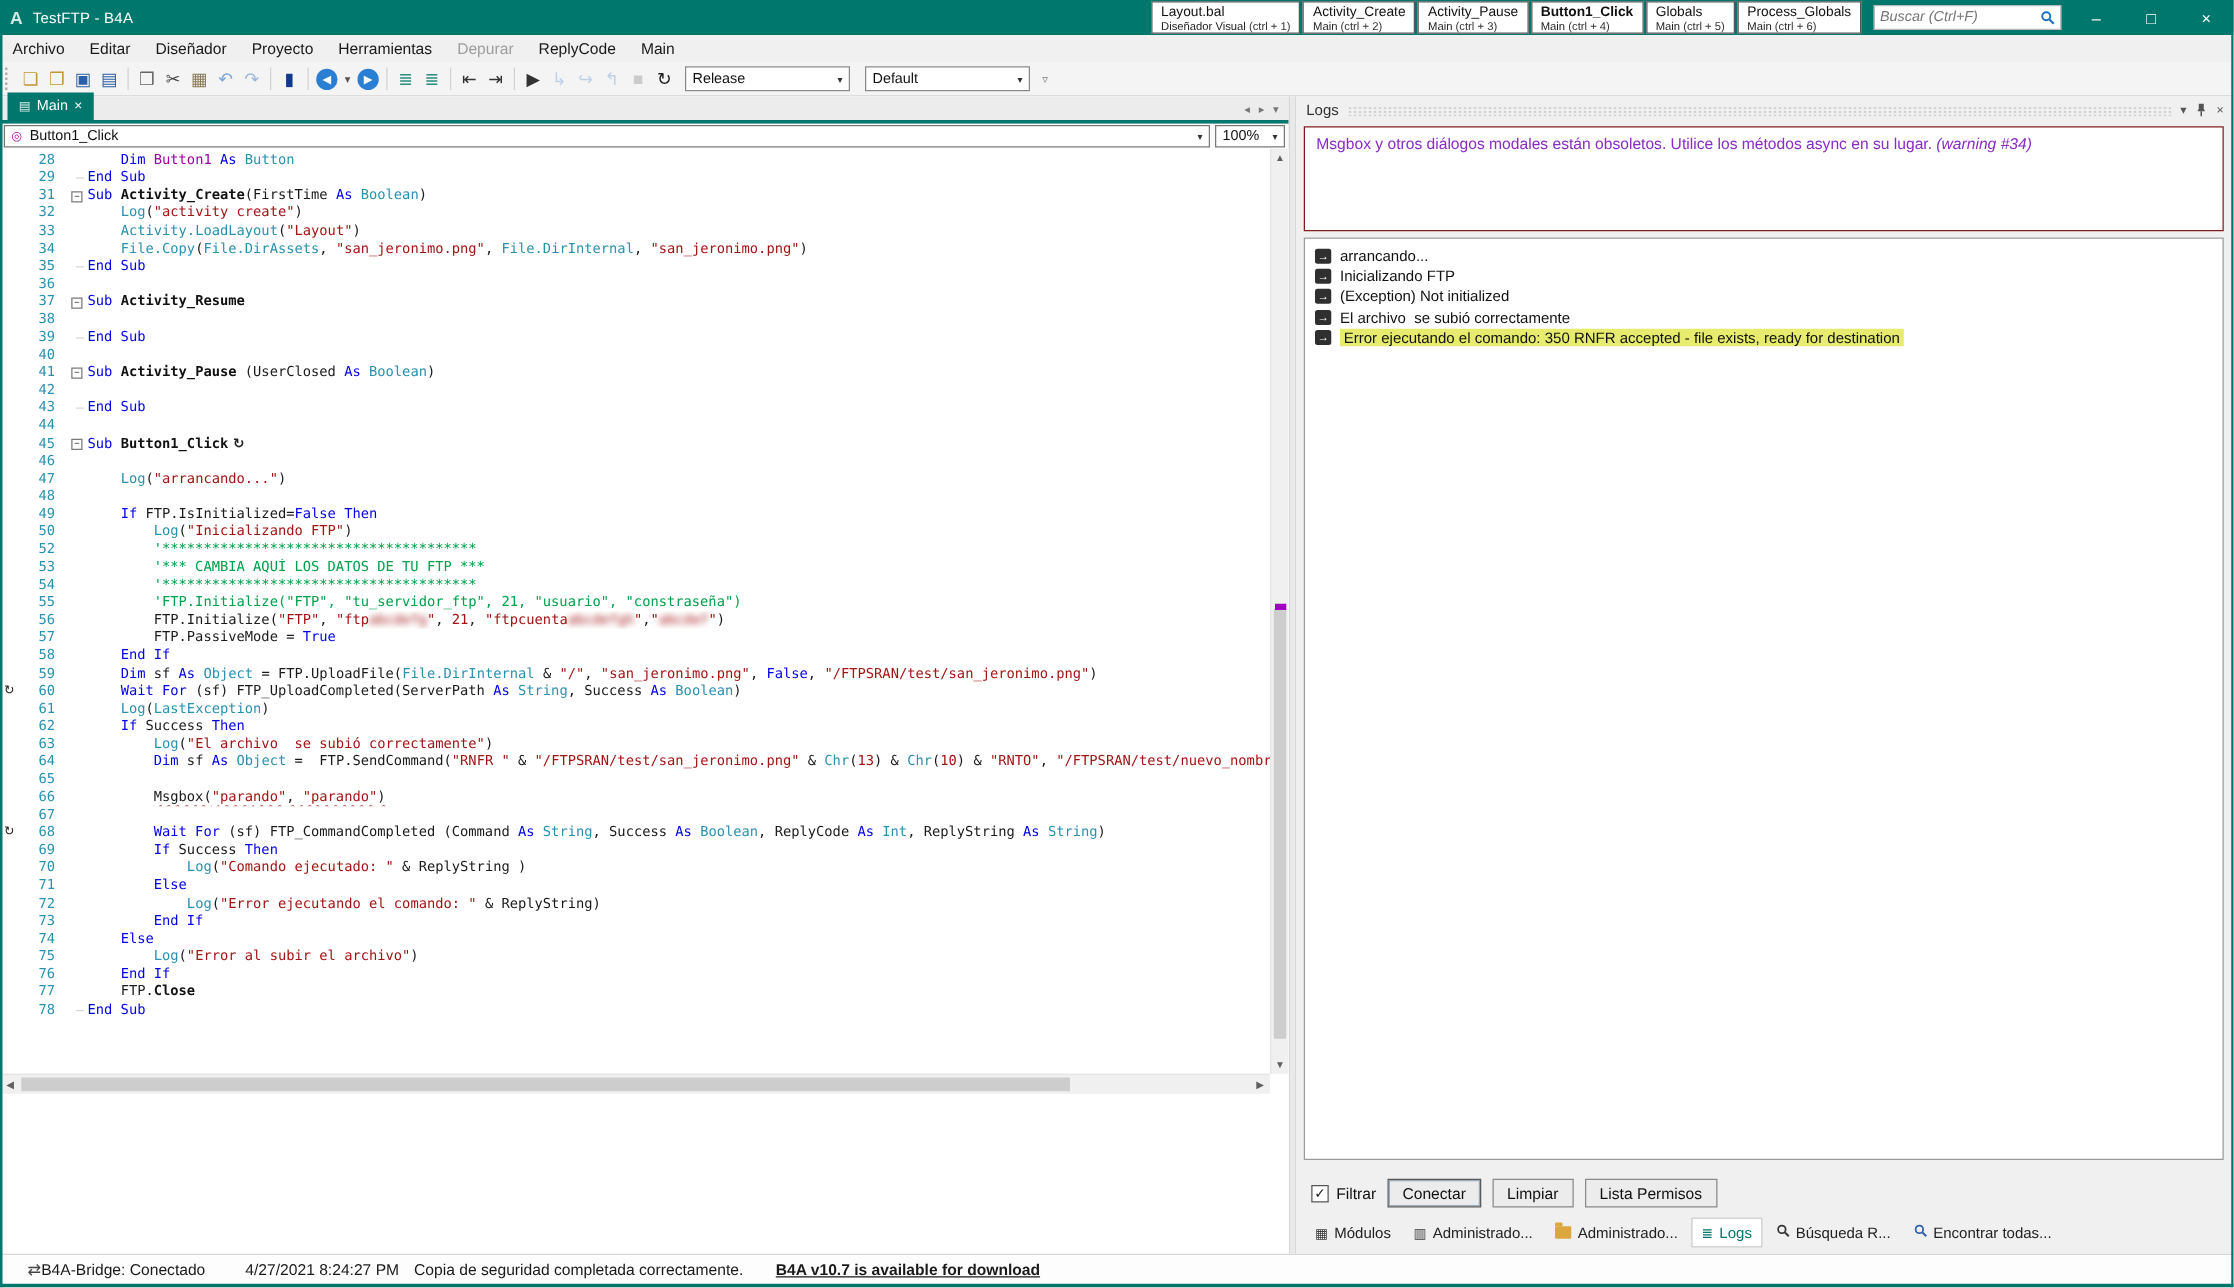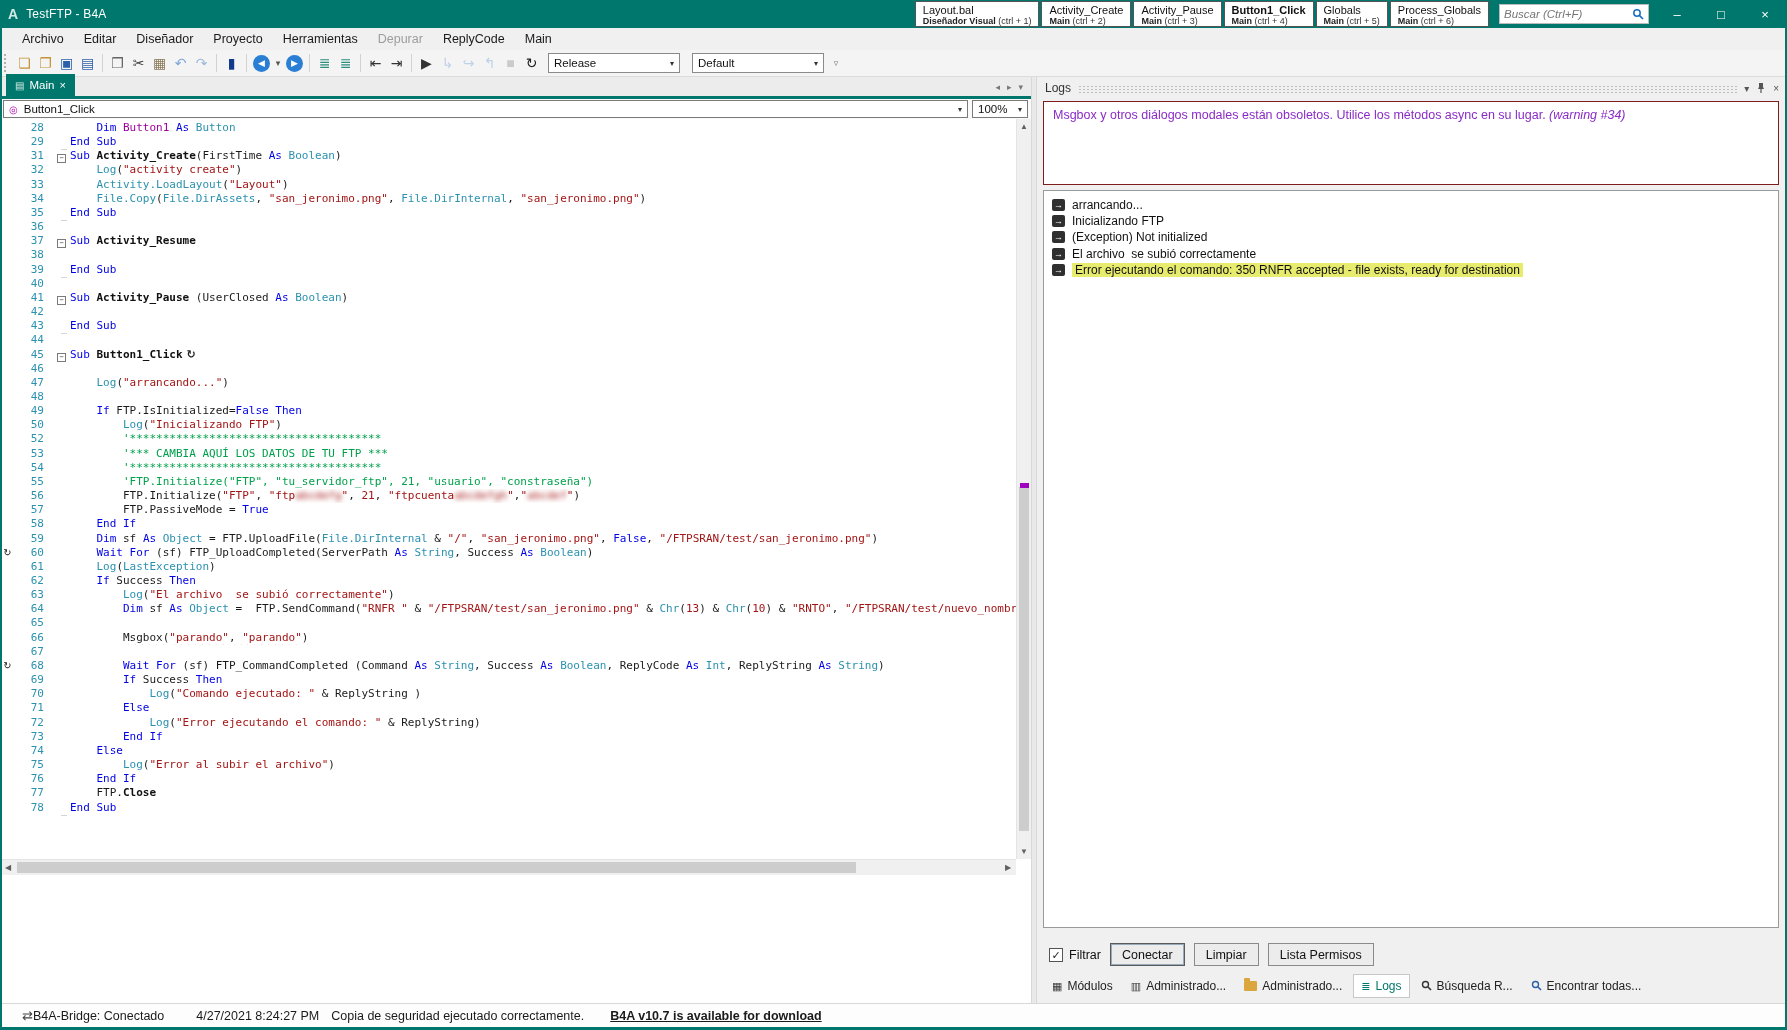--- a/index.html
+++ b/index.html
@@ -10,29 +10,29 @@
 
   
   .titlebar{height:28px;background:#00776C;display:flex;align-items:center;color:#fff;padding-left:8px}
   .applogo{font-weight:bold;font-size:14px;color:#cfe9e4;margin-right:8px}
   .apptitle{font-size:12px;letter-spacing:.2px}
   #qtabs{display:flex;gap:2px;margin-left:auto;height:26px;align-items:stretch}
   .qtab{background:#fff;color:#111;border:1px solid #555;padding:1px 7px 0;display:flex;flex-direction:column;justify-content:center;cursor:default}
   .qtab .qt-title{font-size:11px;line-height:12px}
   .qtab.active .qt-title{font-weight:bold}
   .qt-sub{font-size:9px;line-height:10px;color:#222;white-space:nowrap}
-  .qt-name{font-weight:bold}
+  .qt-name{font-weight:normal}
   .qt-key{color:#333}
   .searchbox{width:150px;height:20px;background:#fff;border:1px solid #bbb;display:flex;align-items:center;margin:0 6px 0 10px;padding:0 4px}
   .searchbox input{flex:1;border:0;outline:0;font-size:11.5px;font-style:italic;color:#666;font-family:"Liberation Sans",sans-serif;min-width:0;background:transparent}
   .winbtns{display:flex;height:100%}
   .wbtn{width:44px;display:flex;align-items:center;justify-content:center;font-size:13px;color:#fff}
 
   
-  .menubar{height:22px;background:#f0f0f0;display:flex;align-items:flex-start;padding-left:12px;font-size:12.5px;color:#1a1a1a}
+  .menubar{height:22px;background:#f0f0f0;display:flex;align-items:flex-start;padding-left:0;font-size:12.5px;color:#1a1a1a}
   .mitem{padding:0 10px;line-height:22px}
   .mitem.dis{color:#9d9d9d}
 
   
   .toolbar{height:27px;background:#f4f4f4;border-bottom:1px solid #dcdcdc;display:flex;align-items:center;padding-left:2px}
   .thandle{width:5px;height:18px;border-left:2px dotted #b0b0b0;margin:0 5px 0 2px}
   .tsep{width:1px;height:18px;background:#d2d2d2;margin:0 4px}
   .ticon{min-width:21px;text-align:center;font-size:14px;line-height:24px;color:#444;cursor:default}
   .ticon.small{min-width:12px;font-size:9px}
   .ticon.dim{opacity:.45}
@@ -56,21 +56,21 @@
   
   .navbar{height:20px;background:#fafafa;display:flex;align-items:center;padding:1px 3px;gap:4px}
   .navcombo{flex:1;height:18px;border:1px solid #7a7a7a;background:#fff;display:flex;align-items:center;font-size:11.5px;padding:0 5px;gap:6px;color:#111}
   .navcombo .gear{color:#b000b0;font-size:10px}
   .navcombo .carrow,.zoomcombo .carrow{margin-left:auto;font-size:8px;color:#333}
   .zoomcombo{width:56px;height:18px;border:1px solid #7a7a7a;background:#fff;display:flex;align-items:center;font-size:11.5px;padding:0 5px;color:#111}
 
   
   .codewrap{position:relative;flex:1;background:#fff;overflow:hidden}
   .codelines{position:absolute;top:2px;left:0;width:1016px;font-family:"DejaVu Sans Mono",monospace;font-size:11px}
-  .cl{display:flex;height:14.16px;line-height:14.16px;white-space:pre;align-items:flex-end}
+  .cl{display:flex;height:14.16px;line-height:14.16px;white-space:pre;align-items:center}
   .cl .mg{width:15px;text-align:center;color:#222;font-size:10px;font-family:"DejaVu Sans",sans-serif}
   .cl .num{width:34px;text-align:right;padding-right:5px;color:#2B91AF}
   .cl .bar{width:4px;margin:0 1px}
   .cl .bar.on{background:#3FBF4F}
   .cl .fold{width:13px;position:relative;flex:none}
   .fbox{width:9px;height:9px;border:1px solid #7a7a7a;background:#fff;font-size:7px;line-height:7px;text-align:center;color:#333;margin:2px 0 0 2px}
   .fline{position:absolute;left:6px;top:0;bottom:0;width:1px;background:#d5d5d5}
   .fline.half{bottom:50%}
   .fcorner{position:absolute;left:6px;top:50%;width:6px;height:1px;background:#d5d5d5}
   .cl .code{flex:1;padding-left:2px;overflow:hidden}
@@ -396,17 +396,17 @@
             <span>Encontrar todas...</span>
           </div>
         </div>
     </div>
   </div>
 
   <div class="statusbar">
     <span class="sic">⇄</span>
     <span class="sb-bridge">B4A-Bridge: Conectado</span>
     <span class="sb-time">4/27/2021 8:24:27 PM</span>
-    <span class="sb-backup">Copia de seguridad ejecutado correctamente.</span>
+    <span class="sb-backup">Copia de seguridad completada correctamente.</span>
     <a class="sb-link">B4A v10.7 is available for download</a>
   </div>
   <div class="bottomteal"></div>
 </div>
 
 </body></html>

